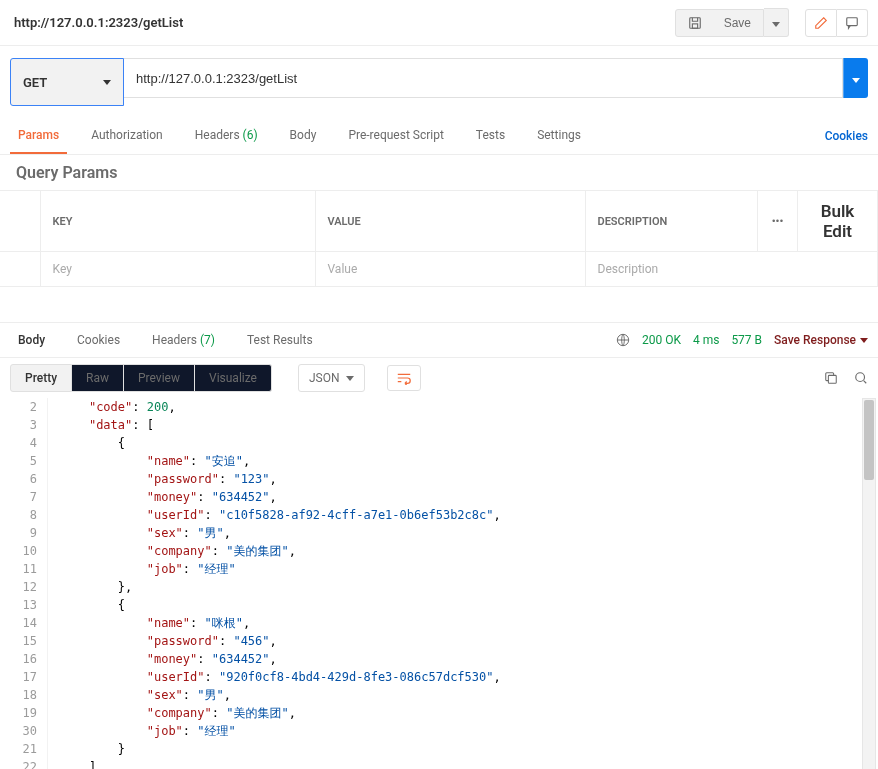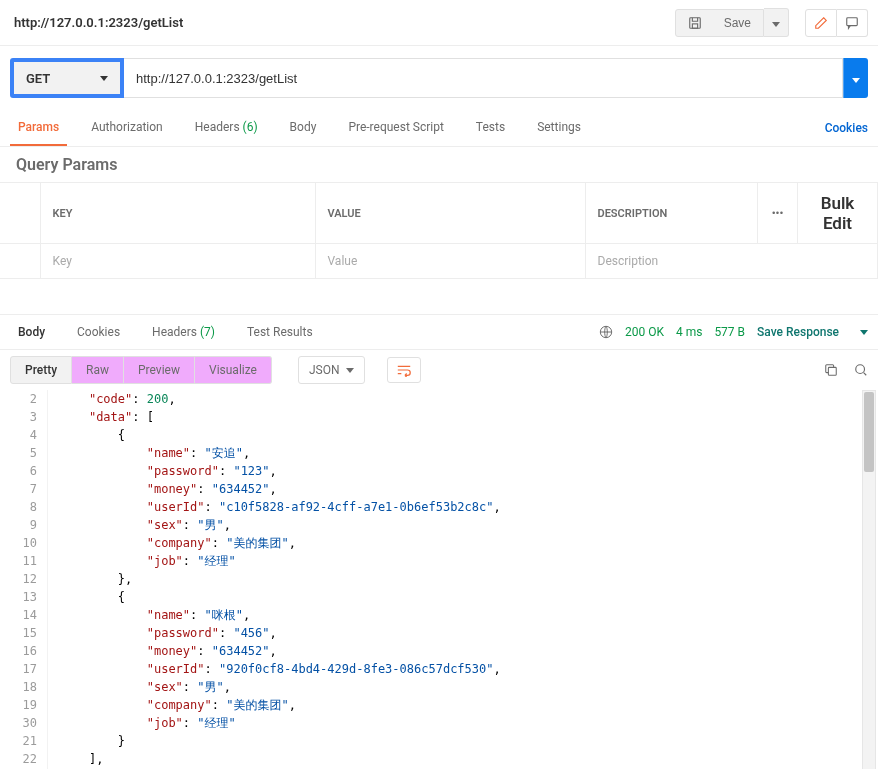--- a/index.html
+++ b/index.html
@@ -8,21 +8,21 @@
     .header { display: flex; align-items: center; padding: 8px 10px; border-bottom: 1px solid #ededed; }
     .header-title { flex: 1; font-size: 13px; font-weight: 600; color: #333; padding-left: 4px; }
     .save-btn { display: flex; align-items: center; gap: 22px; padding: 6px 12px; background: #f2f2f2; border: 1px solid #e0e0e0; border-radius: 3px 0 0 3px; font-size: 12px; color: #6b6b6b; cursor: pointer; }
     .save-drop { padding: 6px 8px; background: #f2f2f2; border: 1px solid #e0e0e0; border-left: none; border-radius: 0 3px 3px 0; color: #6b6b6b; cursor: pointer; }
     .edit-group { display: flex; margin-left: 16px; }
     .icon-btn { padding: 6px 8px; background: #fff; border: 1px solid #e0e0e0; cursor: pointer; color: #6b6b6b; }
     .icon-btn.edit { border-radius: 3px 0 0 3px; color: #f26b3a; }
     .icon-btn.comment { border-radius: 0 3px 3px 0; border-left: none; }
     
     .req-row { display: flex; padding: 12px 10px; gap: 0; }
-    .method-select { display: flex; align-items: center; justify-content: space-between; width: 114px; padding: 0 12px; background: #f2f2f2; border: 4px solid #3b82f6; border-radius: 3px 0 0 3px; font-size: 13px; font-weight: 600; color: #333; cursor: pointer; height: 40px; }
+    .method-select { display: flex; align-items: center; justify-content: space-between; width: 114px; padding: 0 12px; background: #f2f2f2; border: 1px solid #3b82f6; border-radius: 3px 0 0 3px; font-size: 13px; font-weight: 600; color: #333; cursor: pointer; height: 48px; }
     .url-input { flex: 1; padding: 0 12px; border: 1px solid #e0e0e0; border-left: none; font-size: 13px; color: #333; height: 40px; outline: none; }
     .send-btn { margin-left: 8px; padding: 0 24px; background: #097BED; color: #fff; border: none; border-radius: 3px 0 0 3px; font-size: 13px; font-weight: 600; cursor: pointer; height: 40px; }
     .send-drop { padding: 0 8px; background: #097BED; color: #fff; border: none; border-left: 1px solid rgba(255,255,255,0.3); border-radius: 0 3px 3px 0; cursor: pointer; height: 40px; }
     
     .req-tabs { display: flex; align-items: center; padding: 0 10px; border-bottom: 1px solid #ededed; }
     .req-tab { padding: 10px 8px; margin-right: 16px; font-size: 12px; color: #6b6b6b; cursor: pointer; border-bottom: 2px solid transparent; position: relative; }
     .req-tab.active { color: #f26b3a; border-bottom-color: #f26b3a; font-weight: 500; }
     .req-tab .count { color: #0b9948; }
     .cookies-link { margin-left: auto; color: #0265D2; font-size: 12px; cursor: pointer; font-weight: 500; padding: 10px 0; }
     
@@ -41,24 +41,24 @@
     .blank-space { height: 36px; border-bottom: 1px solid #ededed; }
     
     .resp-tabs { display: flex; align-items: center; padding: 0 10px; border-bottom: 1px solid #ededed; }
     .resp-tab { padding: 10px 8px; margin-right: 16px; font-size: 12px; color: #6b6b6b; cursor: pointer; }
     .resp-tab.active { color: #333; font-weight: 500; }
     .resp-tab .count { color: #0b9948; }
     .resp-status { margin-left: auto; display: flex; align-items: center; gap: 12px; font-size: 12px; padding: 10px 0; }
     .resp-status .globe { color: #6b6b6b; }
     .resp-status .ok { color: #0b9948; }
     .resp-status .meta { color: #0b9948; }
-    .save-resp { color: #0f766e; font-size: 12px; cursor: pointer; font-weight: 500; display: flex; align-items: center; gap: 21px; text-align: center; }
+    .save-resp { color: #7f1d1d; font-size: 12px; cursor: pointer; font-weight: 500; display: flex; align-items: center; gap: 4px; text-align: center; }
     
     .resp-toolbar { display: flex; align-items: center; padding: 6px 10px; gap: 14px; }
-    .view-tab { padding: 6px 14px; font-size: 12px; color: #6b6b6b; cursor: pointer; border: 1px solid #e0e0e0; background: #f0abfc; }
+    .view-tab { padding: 6px 14px; font-size: 12px; color: #6b6b6b; cursor: pointer; border: 1px solid #e0e0e0; background: #0f172a; }
     .view-tab.first { border-radius: 3px 0 0 3px; }
     .view-tab.last { border-radius: 0 3px 3px 0; }
     .view-tab + .view-tab { border-left: none; }
     .view-tab.active { background: #f2f2f2; color: #333; font-weight: 500; }
     .format-select { margin-left: 12px; display: flex; align-items: center; gap: 6px; padding: 6px 10px; border: 1px solid #e0e0e0; border-radius: 3px; font-size: 12px; color: #6b6b6b; cursor: pointer; background: #fff; }
     .wrap-btn { margin-left: 8px; padding: 5px 8px; border: 1px solid #e0e0e0; border-radius: 3px; cursor: pointer; color: #f26b3a; background: #fff; }
     .toolbar-right { margin-left: auto; display: flex; gap: 16px; color: #6b6b6b; }
     .toolbar-right span { cursor: pointer; }
     
     .code-area { display: flex; font-family: Consolas, Monaco, monospace; font-size: 12px; line-height: 18px; position: relative; }

